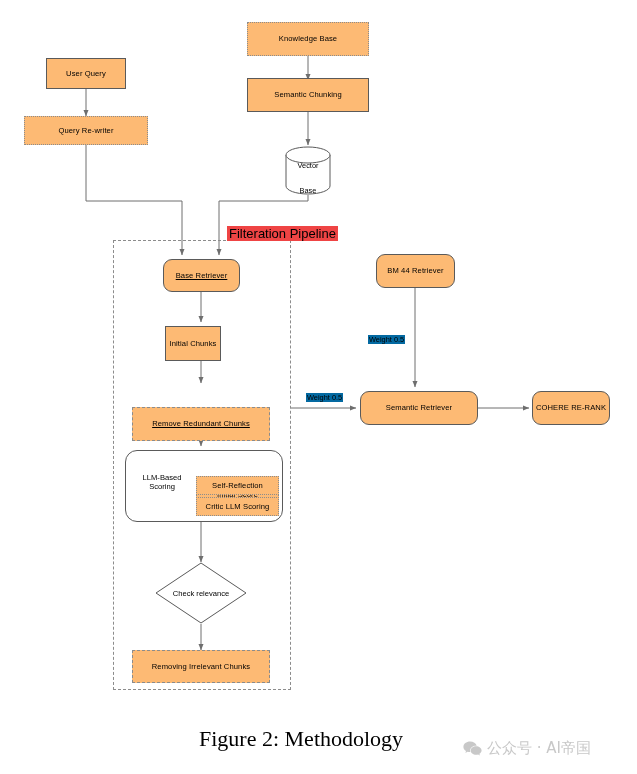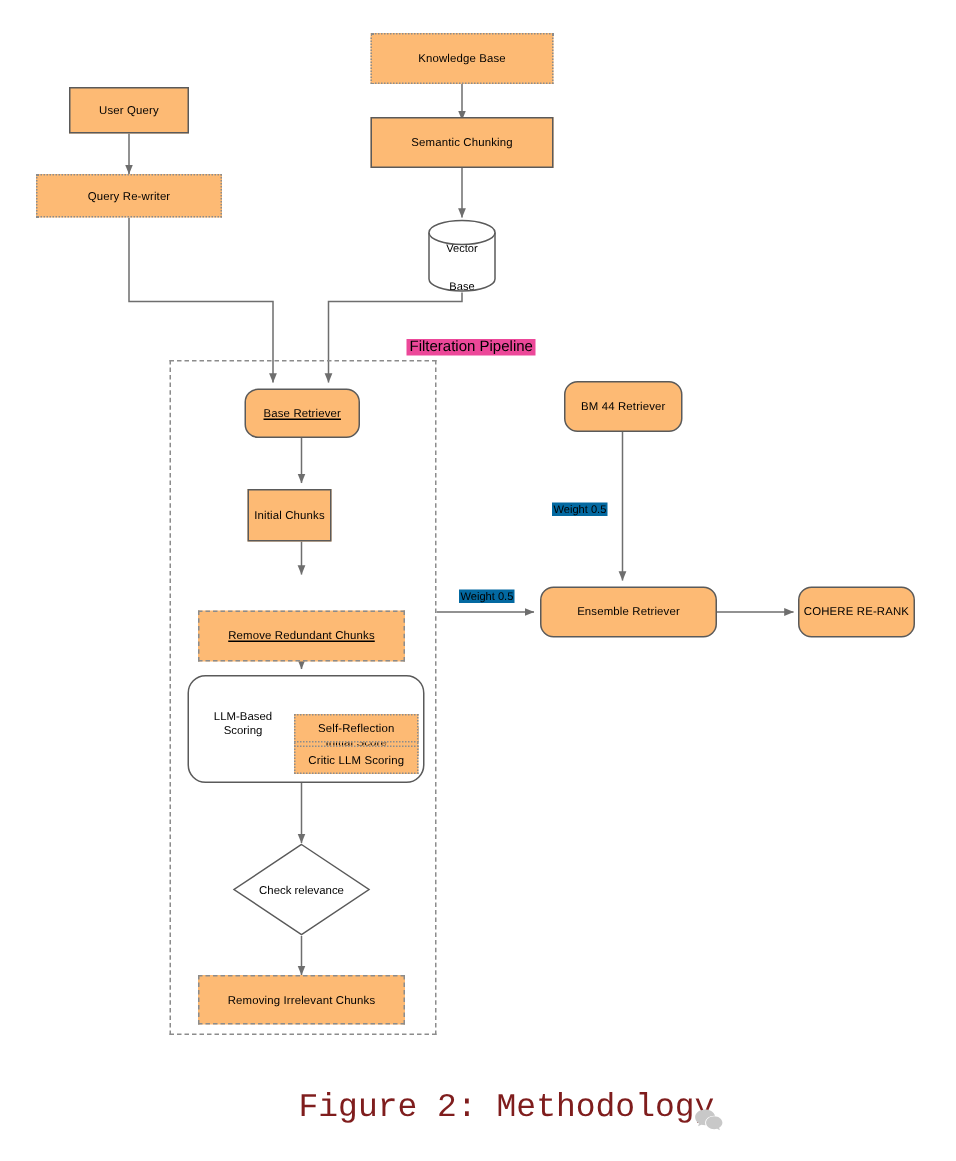--- a/index.html
+++ b/index.html
@@ -47,26 +47,25 @@
   }
   .rounded-lg {
     border-radius: 12px;
   }
   .transparent {
     background: transparent;
   }
   
   .group-label {
     position: absolute;
-    font-size: 10px;
-    color: #000000;
-    background: #ec4899;
+    font-size: 13px;
+    color: #000000;
+    background: #ef4444;
     padding: 0 2px;
     white-space: nowrap;
-    margin-left: 44px;
   }
   .edge-label {
     position: absolute;
     font-size: 7.4px;
     color: #000000;
     background: #0369a1;
     padding: 0 1px;
     white-space: nowrap;
   }
   
@@ -105,23 +104,23 @@
     align-items: center;
     justify-content: center;
     flex-direction: column;
     font-size: 7.4px;
     color: #000;
     line-height: 1.3;
     text-align: center;
   }
   .caption {
     position: absolute;
-    font-family: Liberation Mono, monospace;
+    font-family: Liberation Serif, serif;
     font-size: 22px;
-    color: #7f1d1d;
+    color: #000000;
     white-space: nowrap;
   }
   .watermark {
     position: absolute;
     display: flex;
     align-items: center;
     gap: 5px;
     color: #c8c8c8;
     font-size: 15px;
     font-family: "DejaVu Sans", sans-serif;
@@ -234,32 +233,33 @@
 
 <div class="node dashed" style="left:132px; top:650px; width:138px; height:33px;">
   <span>Removing Irrelevant Chunks</span>
 </div>
 
 <div class="node solid rounded" style="left:376px; top:254px; width:79px; height:34px;">
   <span>BM 44 Retriever</span>
 </div>
 
 <div class="node solid rounded" style="left:360px; top:391px; width:118px; height:34px;">
-  <span>Ensemble Retriever</span>
+  <span>Semantic Retriever</span>
 </div>
 
 <div class="node solid rounded" style="left:532px; top:391px; width:78px; height:34px;">
   <span>COHERE RE-RANK</span>
 </div>
 
 <div class="edge-label" style="left:368px; top:335px;">Weight 0.5</div>
 <div class="edge-label" style="left:306px; top:393px;">Weight 0.5</div>
 
 <div class="caption" style="left:199px; top:726px;">Figure 2: Methodology</div>
 
 <div class="watermark" style="left:463px; top:739px;">
   <span class="wm-icon">
     <svg width="19" height="16" viewBox="0 0 19 16" xmlns="http://www.w3.org/2000/svg">
       <path d="M7.1,0.6 C3.3,0.6 0.4,3.0 0.4,5.9 C0.4,7.6 1.4,9.1 3.0,10.0 L2.4,11.9 L4.5,10.8 C5.3,11.0 6.2,11.1 7.1,11.1 C7.2,11.1 7.3,11.1 7.4,11.1 C7.2,10.6 7.1,10.1 7.1,9.6 C7.1,6.9 9.8,4.8 13.1,4.8 C13.3,4.8 13.5,4.8 13.7,4.8 C13.1,2.4 10.4,0.6 7.1,0.6 Z" fill="#c8c8c8"></path>
       <path d="M18.6,9.5 C18.6,7.1 16.1,5.2 13.1,5.2 C10.1,5.2 7.7,7.1 7.7,9.5 C7.7,11.9 10.1,13.8 13.1,13.8 C13.8,13.8 14.5,13.7 15.1,13.5 L16.9,14.5 L16.4,12.8 C17.7,12.0 18.6,10.8 18.6,9.5 Z" fill="#c8c8c8"></path>
     </svg>
   </span>
+  <span>公众号 · AI帝国</span>
 </div>
 
 </body></html>

